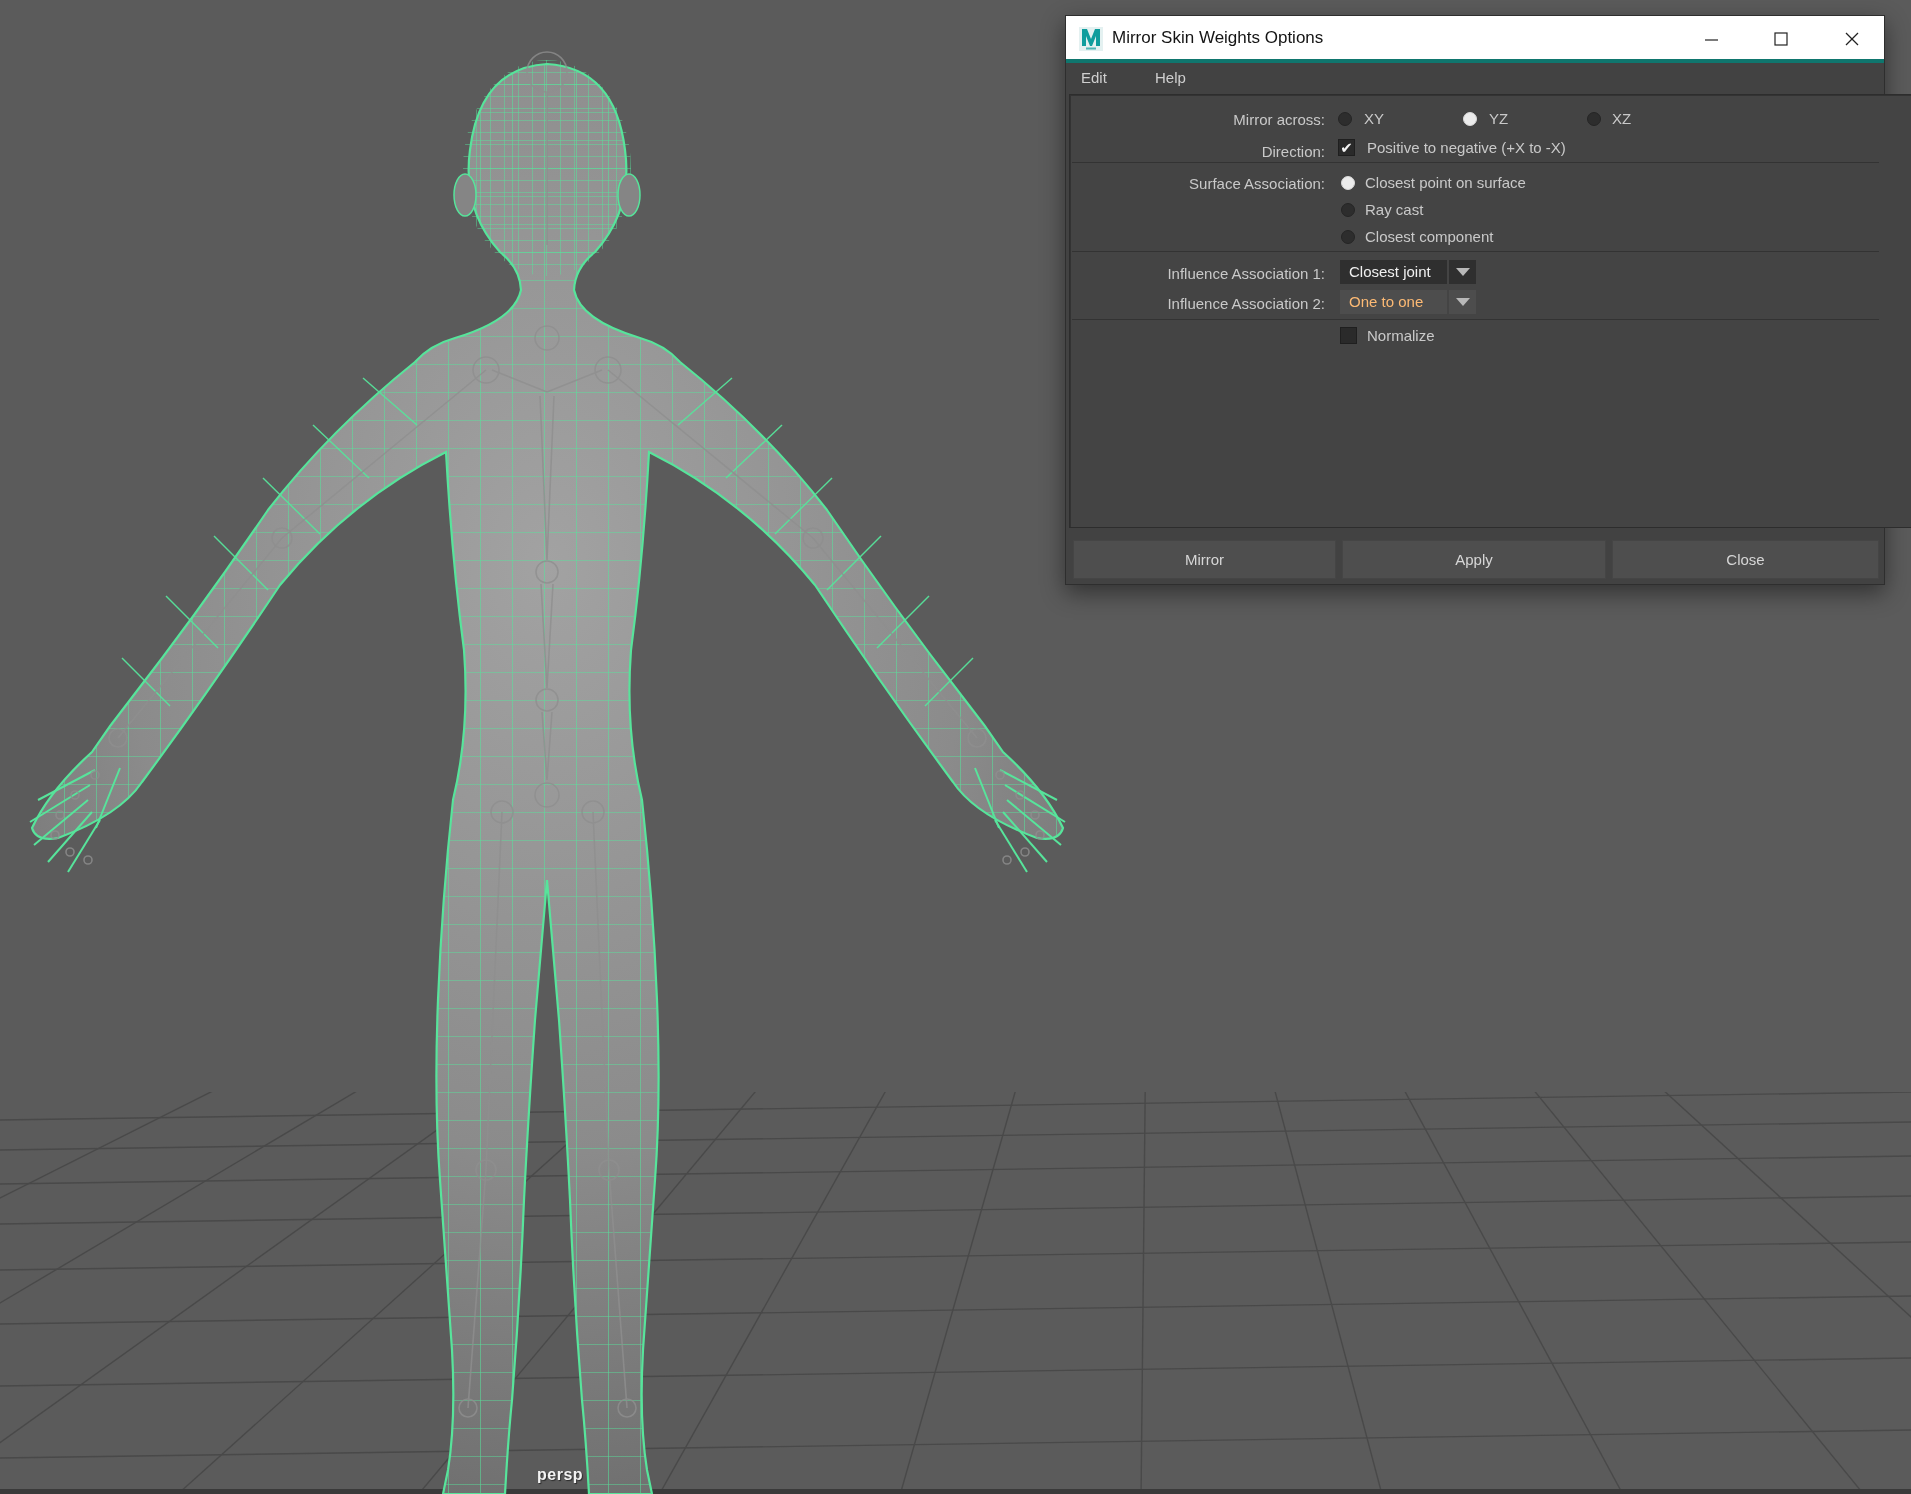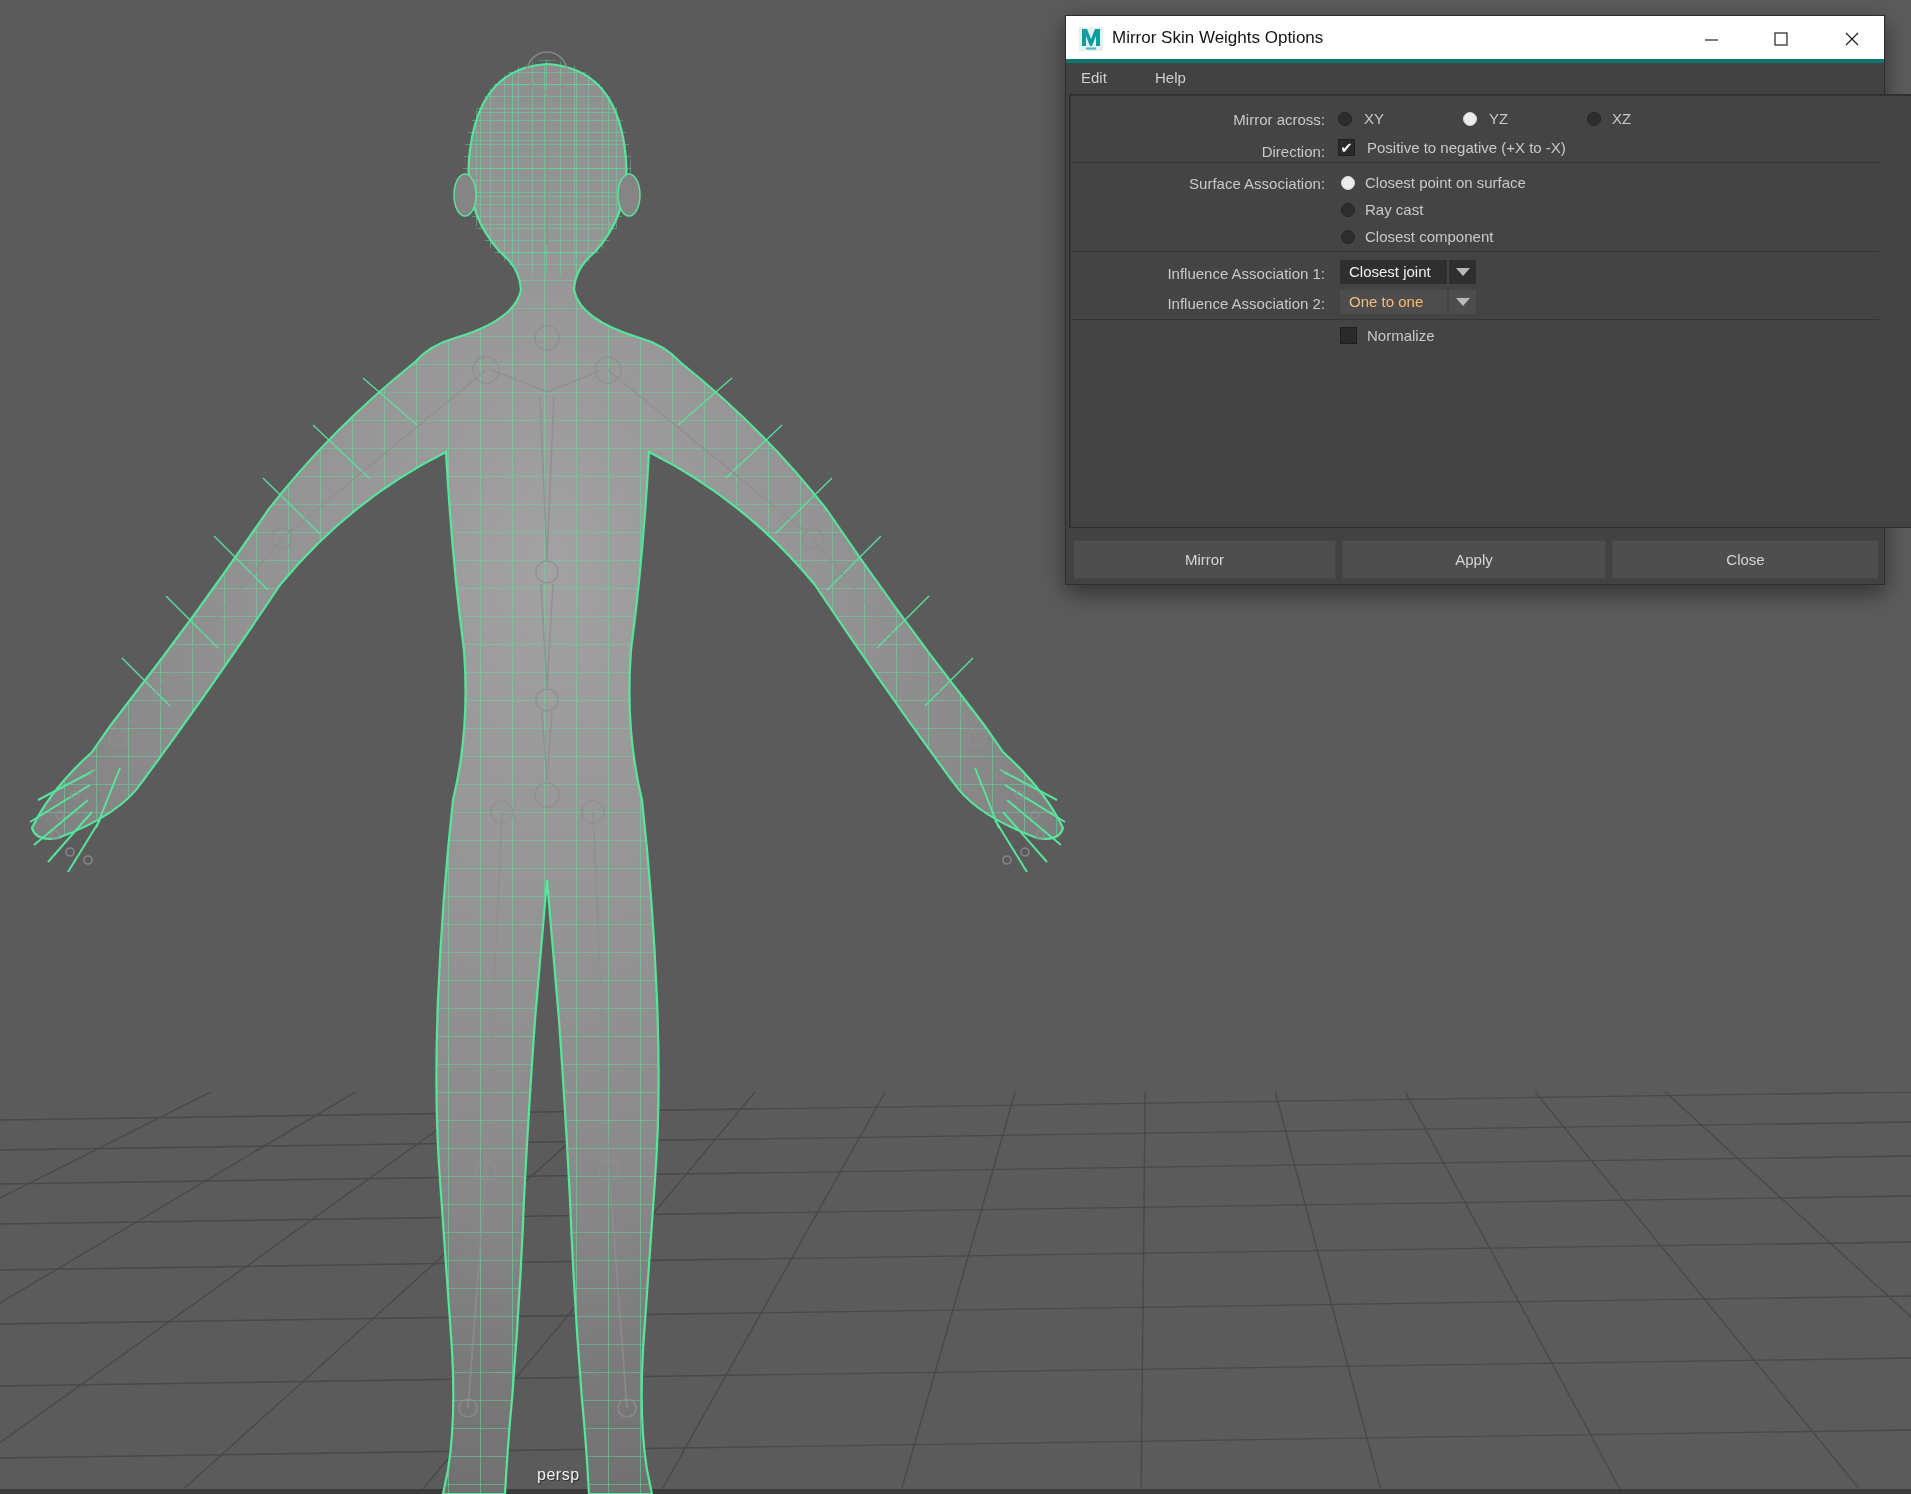--- a/index.html
+++ b/index.html
@@ -2,21 +2,21 @@
 <html><head>
 <meta charset="utf-8">
 <style>
   html,body{margin:0;padding:0;background:#2a2a2a;}
   #stage{position:relative;width:1911px;height:1494px;overflow:hidden;
          font-family:"Liberation Sans","DejaVu Sans",sans-serif;
          background:#5b5b5b;}
   
   #viewport-svg{position:absolute;left:0;top:0;}
   #persp-label{position:absolute;left:537px;top:1466px;color:#f2f2f2;
-    font-weight:normal;font-size:16px;letter-spacing:.5px;
+    font-weight:bold;font-size:16px;letter-spacing:.5px;
     text-shadow:1px 1px 1px rgba(0,0,0,.55);}
   
   #dialog{position:absolute;left:1065px;top:15px;width:820px;height:570px;
     background:#424242;border:1px solid #2e2e2e;box-sizing:border-box;
     box-shadow:0 8px 22px rgba(0,0,0,.45);}
   #titlebar{position:absolute;left:0;top:0;width:100%;height:47px;background:#ffffff;
     border-bottom:4px solid #0f766e;box-sizing:border-box;}
   #maya-icon{position:absolute;left:13px;top:11px;width:24px;height:24px;}
   #window-title{position:absolute;left:46px;top:12px;font-size:17px;color:#141414;white-space:nowrap;}
   .win-ctl{position:absolute;top:0;width:46px;height:46px;display:flex;align-items:center;justify-content:center;cursor:default;}

